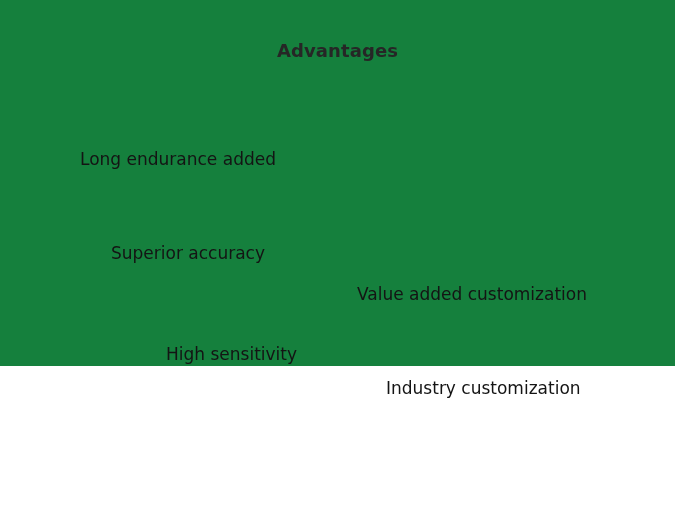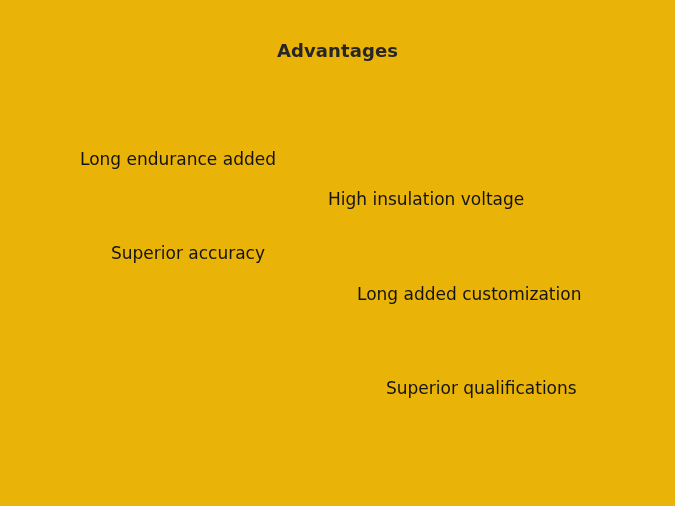--- a/index.html
+++ b/index.html
@@ -10,22 +10,22 @@
   body {
     width: 675px;
     height: 506px;
     background: #ffffff;
     font-family: "DejaVu Sans", sans-serif;
     overflow: hidden;
   }
   .slide {
     position: relative;
     width: 675px;
-    height: 506px;
-    background: #eab308;
+    height: 366px;
+    background: #15803d;
   }
   .slide-title {
     position: absolute;
     left: 0;
     top: 40px;
     width: 675px;
     text-align: center;
     font-family: "DejaVu Sans", sans-serif;
     font-size: 18px;
     font-weight: bold;
@@ -52,22 +52,22 @@
 </style>
 </head>
 <body>
 
 <div class="slide">
 
   <div class="slide-title">Advantages</div>
 
   <div class="adv-item adv-1">Long endurance added</div>
 
-  <div class="adv-item adv-2">High insulation voltage</div>
 
   <div class="adv-item adv-3">Superior accuracy</div>
 
-  <div class="adv-item adv-4">Long added customization</div>
+  <div class="adv-item adv-4">Value added customization</div>
 
+  <div class="adv-item adv-5">High sensitivity</div>
 
-  <div class="adv-item adv-6">Superior qualifications</div>
+  <div class="adv-item adv-6">Industry customization</div>
 
 </div>
 
 </body></html>

